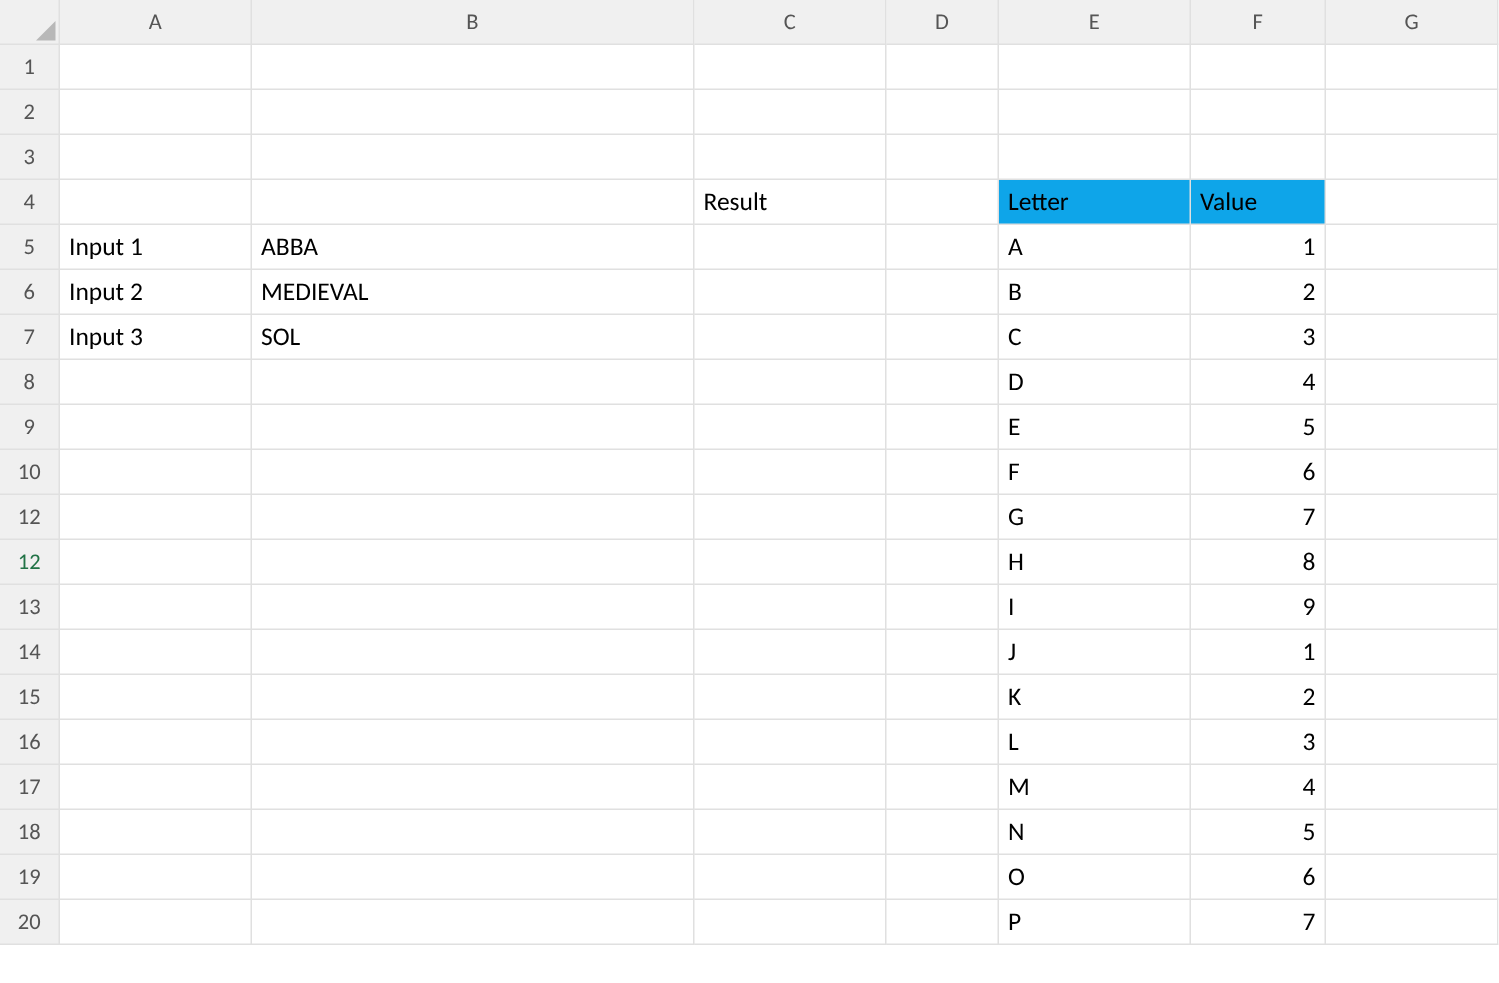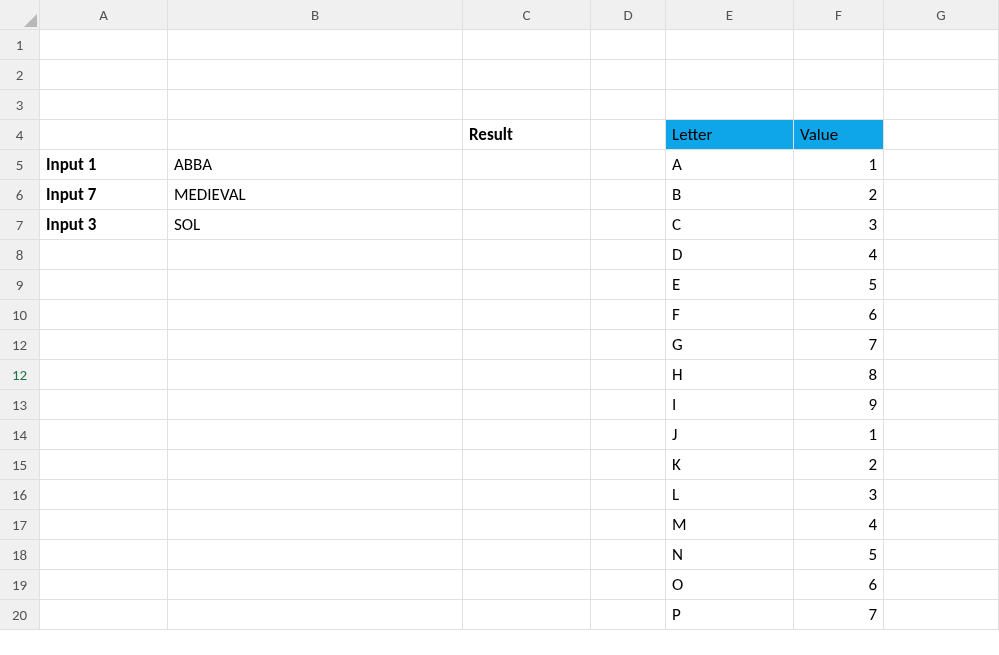--- a/index.html
+++ b/index.html
@@ -39,21 +39,21 @@
     .corner::after {
       content: "";
       position: absolute;
       right: 2px; bottom: 2px;
       border-style: solid;
       border-width: 0 0 13px 13px;
       border-color: transparent transparent #b8b8b8 transparent;
     }
     .rowhdr { justify-content: center; }
     .rowhdr.sel { color: #217346; }
-    .bold { font-weight: bold; }
+    .bold { font-weight: normal; }
     .num { justify-content: flex-end; padding-right: 10px; }
     .th-green { background: #0ea5e9; }
   </style>
 </head>
 <body>
 
 <div class="sheet" id="sheet">
     <div class="corner"></div>
     <div class="colhdr">A</div>
     <div class="colhdr">B</div>
@@ -96,21 +96,21 @@
     <div></div>
     <div class="rowhdr">5</div>
     <div class="bold">Input 1</div>
     <div>ABBA</div>
     <div></div>
     <div></div>
     <div>A</div>
     <div class="num">1</div>
     <div></div>
     <div class="rowhdr">6</div>
-    <div class="bold">Input 7</div>
+    <div class="bold">Input 2</div>
     <div>MEDIEVAL</div>
     <div></div>
     <div></div>
     <div>B</div>
     <div class="num">2</div>
     <div></div>
     <div class="rowhdr">7</div>
     <div class="bold">Input 3</div>
     <div>SOL</div>
     <div></div>

